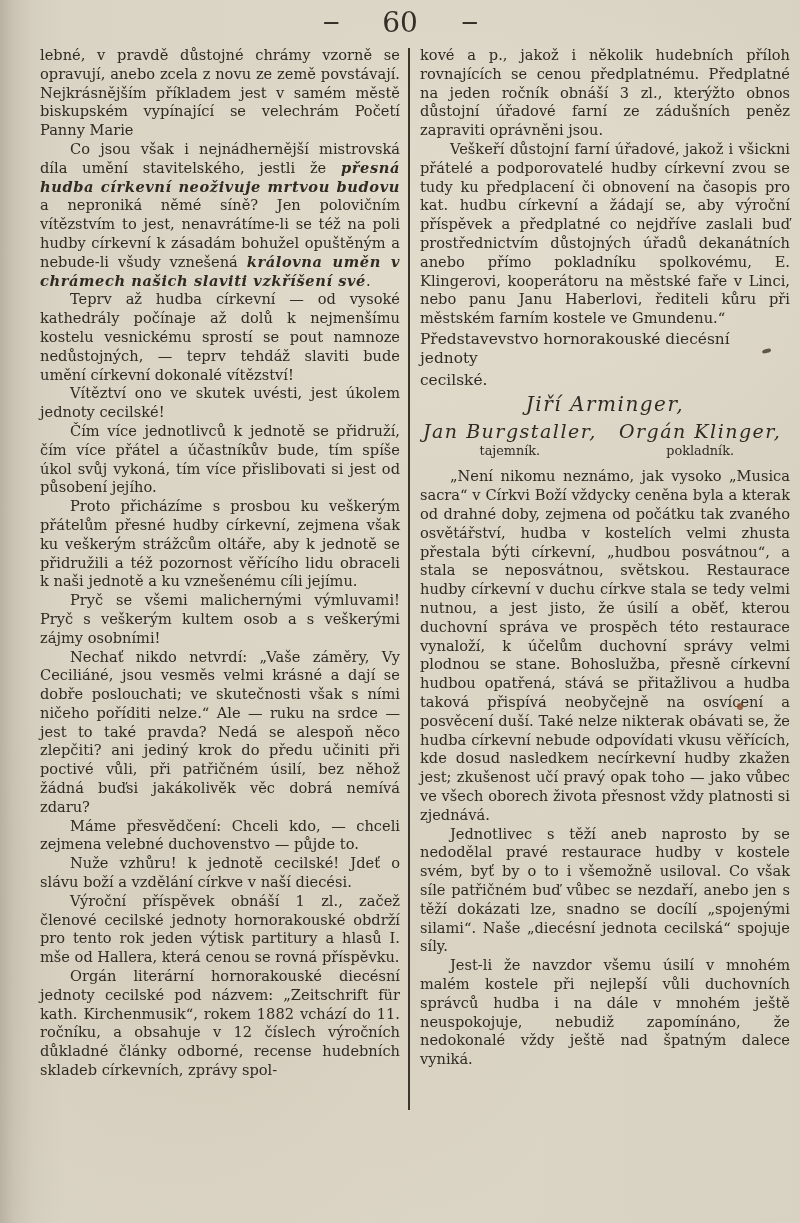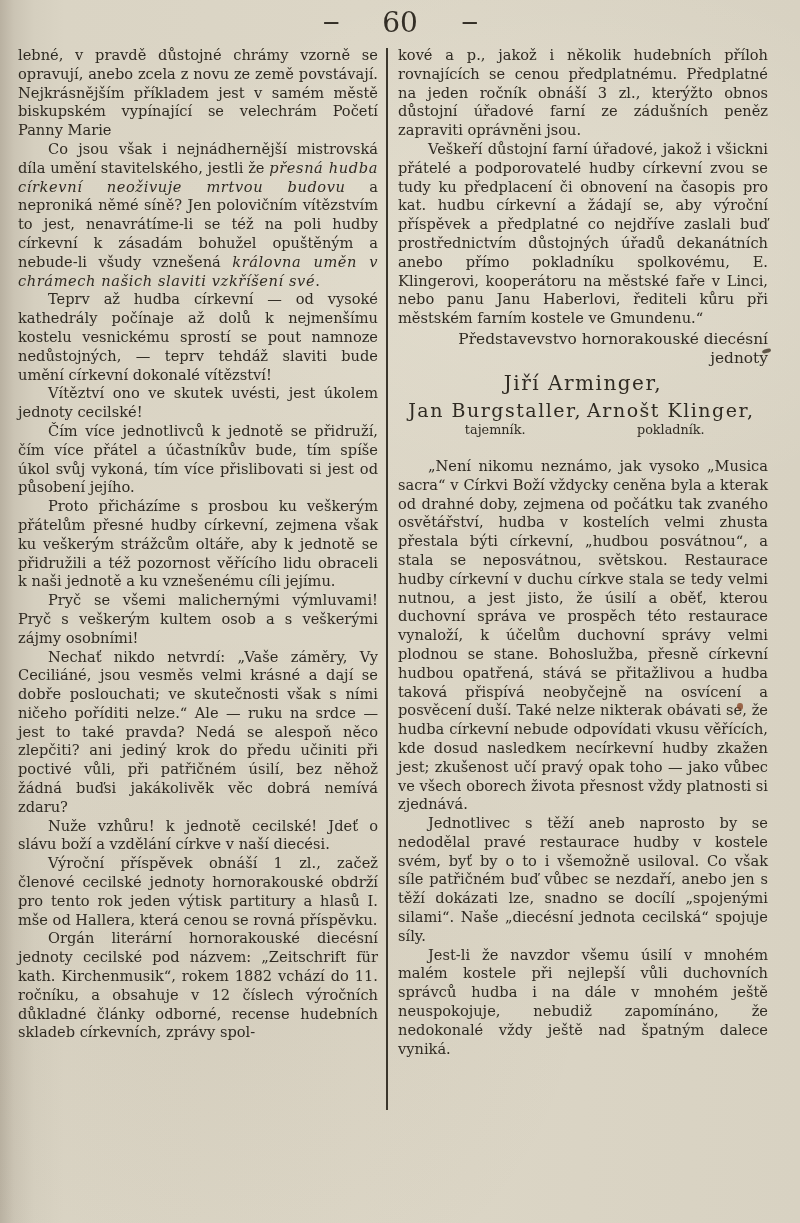--- a/index.html
+++ b/index.html
@@ -17,51 +17,51 @@
       linear-gradient(90deg,#b9b1a1 0px,#cbc4b4 14px,#d5cfbf 34px,#dad4c4 64px,#dcd6c6 45%,#d8d2c2 100%);
   }
   .pageheader{
     position:absolute;top:10px;left:0;right:0;
     display:flex;justify-content:center;align-items:center;gap:44px;
     font-size:19px;line-height:26px;color:#332e26;
   }
   .pageheader .dash{font-size:16px;font-weight:bold;letter-spacing:-1px;}
   .pagenum{font-size:28px;}
   .columns{
-    position:absolute;top:46px;left:18px;width:752px;
+    position:absolute;top:46px;left:40px;width:752px;
     display:flex;align-items:flex-start;
   }
   .col{width:360px;}
   .col.right{width:370px;}
   .divider{
     width:2px;height:1062px;background:#3b362c;
     margin:2px 10px 0 8px;flex:0 0 auto;
   }
   p.para{
     margin:0;font-size:14.6px;line-height:18.8px;
     text-align:justify;hyphens:none;
   }
   p.para.ind{text-indent:30px;}
-  p.para em{font-style:italic;letter-spacing:.6px;}
+  p.para em{font-style:italic;letter-spacing:.6px;font-weight:bold;}
   .dateline{
     margin:5px 0 2px;font-size:15.2px;line-height:20px;
     padding-left:42px;
   }
   .board{
-    text-align:right;font-size:15.4px;line-height:19.5px;margin:2px 0 0;
+    text-align:left;font-size:15.4px;line-height:19.5px;margin:2px 0 0;
   }
   .sig-name{
-    text-align:center;font-size:20px;line-height:25px;
+    text-align:center;font-style:italic;font-size:20px;line-height:25px;
     letter-spacing:1.5px;margin:2px 0 0;
   }
   .sig-title{
     text-align:center;font-size:12.8px;line-height:16px;margin:0;
   }
   .sig-row{
-    display:flex;justify-content:center;margin:2px 2px 19px;
+    display:flex;justify-content:space-between;margin:2px 2px 8px;
   }
   .sig-cell{width:48%;text-align:center;}
   .sig-cell .sig-name{font-size:19px;line-height:24px;margin:0;}
   .speck-dark{
     position:absolute;left:762px;top:349px;width:9px;height:4px;
     background:#4a3f30;border-radius:60% 40% 50% 50%;
     transform:rotate(-14deg);opacity:.85;
   }
   .speck-red{
     position:absolute;left:737px;top:703px;width:6px;height:7px;
@@ -84,46 +84,48 @@
     <div class="col left">
       <div>
           <p class="para"><span>lebné, v pravdě důstojné chrámy vzorně se opravují, anebo zcela z novu ze země povstávají. Nejkrásnějším příkladem jest v samém městě biskupském vypínající se velechrám Početí Panny Marie</span></p>
           <p class="para ind"><span>Co jsou však i nejnádhernější mistrovská díla umění stavitelského, jestli že </span><em>přesná hudba církevní neoživuje mrtvou budovu</em><span> a neproniká němé síně? Jen polovičním vítězstvím to jest, nenavrátíme-li se též na poli hudby církevní k zásadám bohužel opuštěným a nebude-li všudy vznešená </span><em>královna uměn v chrámech našich slaviti vzkříšení své</em><span>.</span></p>
           <p class="para ind"><span>Teprv až hudba církevní — od vysoké kathedrály počínaje až dolů k nejmenšímu kostelu vesnickému sprostí se pout namnoze nedůstojných, — teprv tehdáž slaviti bude umění církevní dokonalé vítězství!</span></p>
           <p class="para ind"><span>Vítěztví ono ve skutek uvésti, jest úkolem jednoty cecilské!</span></p>
           <p class="para ind"><span>Čím více jednotlivců k jednotě se přidruží, čím více přátel a účastníkův bude, tím spíše úkol svůj vykoná, tím více přislibovati si jest od působení jejího.</span></p>
           <p class="para ind"><span>Proto přicházíme s prosbou ku veškerým přátelům přesné hudby církevní, zejmena však ku veškerým strážcům oltáře, aby k jednotě se přidružili a též pozornost věřícího lidu obraceli k naši jednotě a ku vznešenému cíli jejímu.</span></p>
           <p class="para ind"><span>Pryč se všemi malichernými výmluvami! Pryč s veškerým kultem osob a s veškerými zájmy osobními!</span></p>
           <p class="para ind"><span>Nechať nikdo netvrdí: „Vaše záměry, Vy Ceciliáné, jsou vesměs velmi krásné a dají se dobře poslouchati; ve skutečnosti však s ními ničeho poříditi nelze.“ Ale — ruku na srdce — jest to také pravda? Nedá se alespoň něco zlepčiti? ani jediný krok do předu učiniti při poctivé vůli, při patřičném úsilí, bez něhož žádná buďsi jakákolivěk věc dobrá nemívá zdaru?</span></p>
+          <p class="para ind"><span>Máme přesvědčení: Chceli kdo, — chceli zejmena velebné duchovenstvo — půjde to.</span></p>
           <p class="para ind"><span>Nuže vzhůru! k jednotě cecilské! Jdeť o slávu boží a vzdělání církve v naší diecési.</span></p>
           <p class="para ind"><span>Výroční příspěvek obnáší 1 zl., začež členové cecilské jednoty hornorakouské obdrží pro tento rok jeden výtisk partitury a hlasů I. mše od Hallera, která cenou se rovná příspěvku.</span></p>
           <p class="para ind"><span>Orgán literární hornorakouské diecésní jednoty cecilské pod názvem: „Zeitschrift für kath. Kirchenmusik“, rokem 1882 vchází do 11. ročníku, a obsahuje v 12 číslech výročních důkladné články odborné, recense hudebních skladeb církevních, zprávy spol-</span></p>
         </div>
     </div>
 
     <div class="divider"></div>
 
     <div class="col right">
       <div>
           <p class="para"><span>kové a p., jakož i několik hudebních příloh rovnajících se cenou předplatnému. Předplatné na jeden ročník obnáší 3 zl., kterýžto obnos důstojní úřadové farní ze zádušních peněz zapraviti oprávněni jsou.</span></p>
           <p class="para ind"><span>Veškeří důstojní farní úřadové, jakož i všickni přátelé a podporovatelé hudby církevní zvou se tudy ku předplacení či obnovení na časopis pro kat. hudbu církevní a žádají se, aby výroční příspěvek a předplatné co nejdříve zaslali buď prostřednictvím důstojných úřadů dekanátních anebo přímo pokladníku spolkovému, E. Klingerovi, kooperátoru na městské faře v Linci, nebo panu Janu Haberlovi, řediteli kůru při městském farním kostele ve Gmundenu.“</span></p>
         </div>
 
 
       <p class="board">Představevstvo hornorakouské diecésní jednoty</p>
+      <p class="board">cecilské.</p>
 
       <p class="sig-name">Jiří Arminger,</p>
 
       <div class="sig-row">
         <div class="sig-cell">
           <p class="sig-name">Jan Burgstaller,</p>
           <p class="sig-title">tajemník.</p>
         </div>
         <div class="sig-cell">
-          <p class="sig-name">Arnošt Klinger,</p>
+          <p class="sig-name">Orgán Klinger,</p>
           <p class="sig-title">pokladník.</p>
         </div>
       </div>
 
       <div>
           <p class="para ind"><span>„Není nikomu neznámo, jak vysoko „Musica sacra“ v Církvi Boží vždycky ceněna byla a kterak od drahné doby, zejmena od počátku tak zvaného osvětářství, hudba v kostelích velmi zhusta přestala býti církevní, „hudbou posvátnou“, a stala se neposvátnou, světskou. Restaurace hudby církevní v duchu církve stala se tedy velmi nutnou, a jest jisto, že úsilí a oběť, kterou duchovní správa ve prospěch této restaurace vynaloží, k účelům duchovní správy velmi plodnou se stane. Bohoslužba, přesně církevní hudbou opatřená, stává se přitažlivou a hudba taková přispívá neobyčejně na osvícení a posvěcení duší. Také nelze nikterak obávati se, že hudba církevní nebude odpovídati vkusu věřících, kde dosud nasledkem necírkevní hudby zkažen jest; zkušenost učí pravý opak toho — jako vůbec ve všech oborech života přesnost vždy platnosti si zjednává.</span></p>
           <p class="para ind"><span>Jednotlivec s těží aneb naprosto by se nedodělal pravé restaurace hudby v kostele svém, byť by o to i všemožně usiloval. Co však síle patřičném buď vůbec se nezdaří, anebo jen s těží dokázati lze, snadno se docílí „spojenými silami“. Naše „diecésní jednota cecilská“ spojuje síly.</span></p>
           <p class="para ind"><span>Jest-li že navzdor všemu úsilí v mnohém malém kostele při nejlepší vůli duchovních správců hudba i na dále v mnohém ještě neuspokojuje, nebudiž zapomínáno, že nedokonalé vždy ještě nad špatným dalece vyniká.</span></p>
         </div>
     </div>

